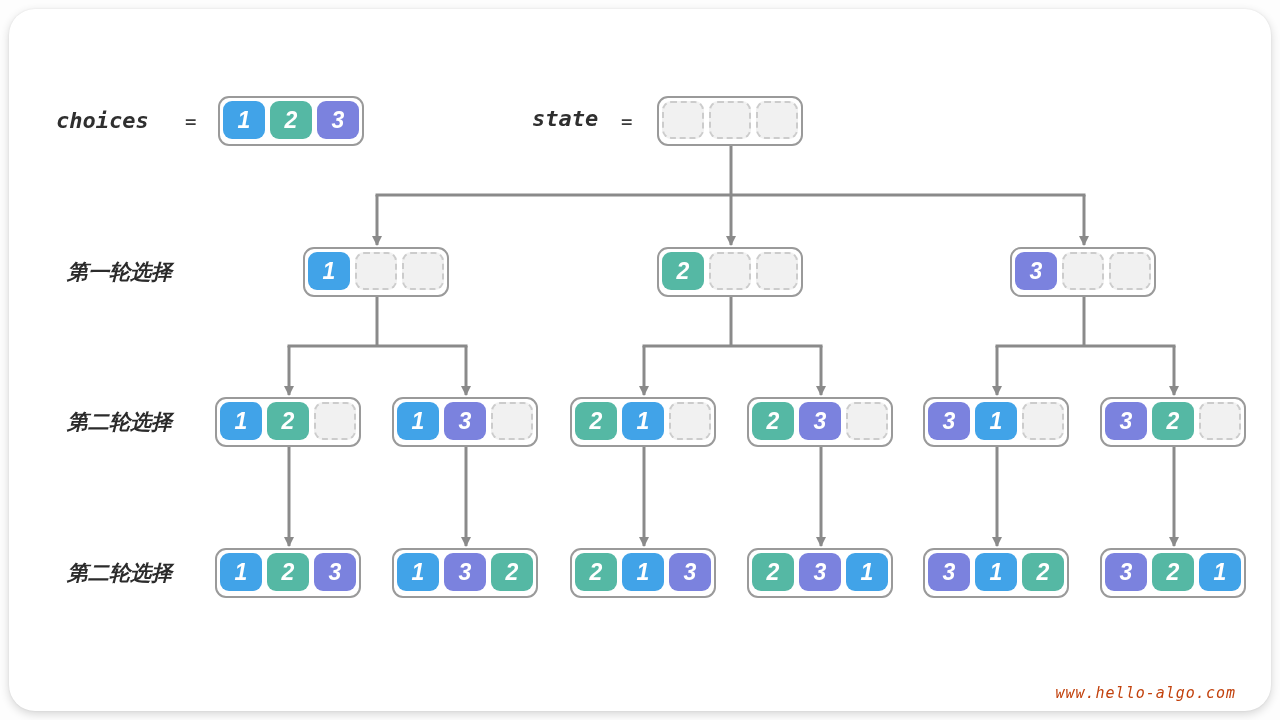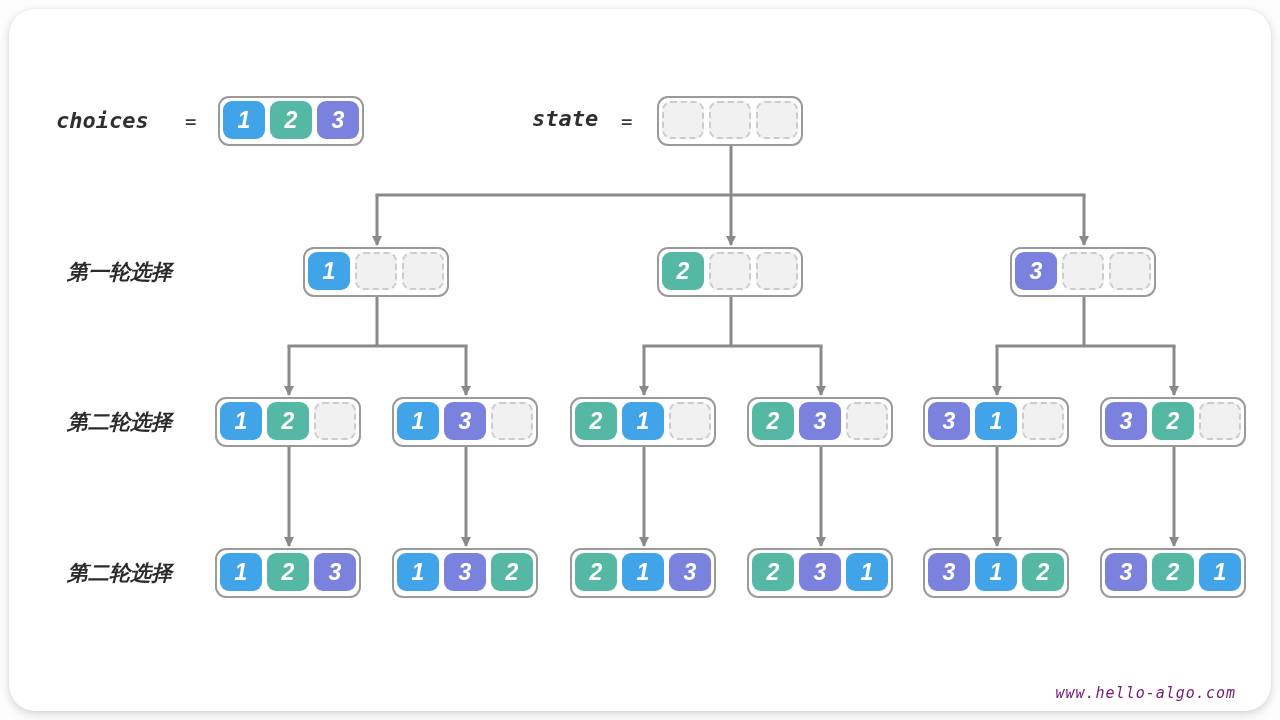--- a/index.html
+++ b/index.html
@@ -45,21 +45,21 @@
     font-size: 19px; font-weight: 500; color: #3a3a3a;
   }
   .row-label {
     position: absolute; left: 58px; line-height: 28px;
     font-size: 21px; font-weight: 600; color: #2b2b2b;
     font-family: "Liberation Sans", sans-serif;
   }
   .watermark {
     position: absolute; right: 35px; top: 674px; line-height: 20px;
     font-family: "DejaVu Sans Mono", "Liberation Mono", monospace;
-    font-size: 15px; letter-spacing: 1px; color: #701a75;
+    font-size: 15px; letter-spacing: 1px; color: #c2410c;
   }
 </style>
 </head>
 <body>
 
 <div class="canvas">
   <div class="card">
 
     <svg class="arrows" width="1280" height="720" viewBox="0 0 1280 720">
       <defs>

